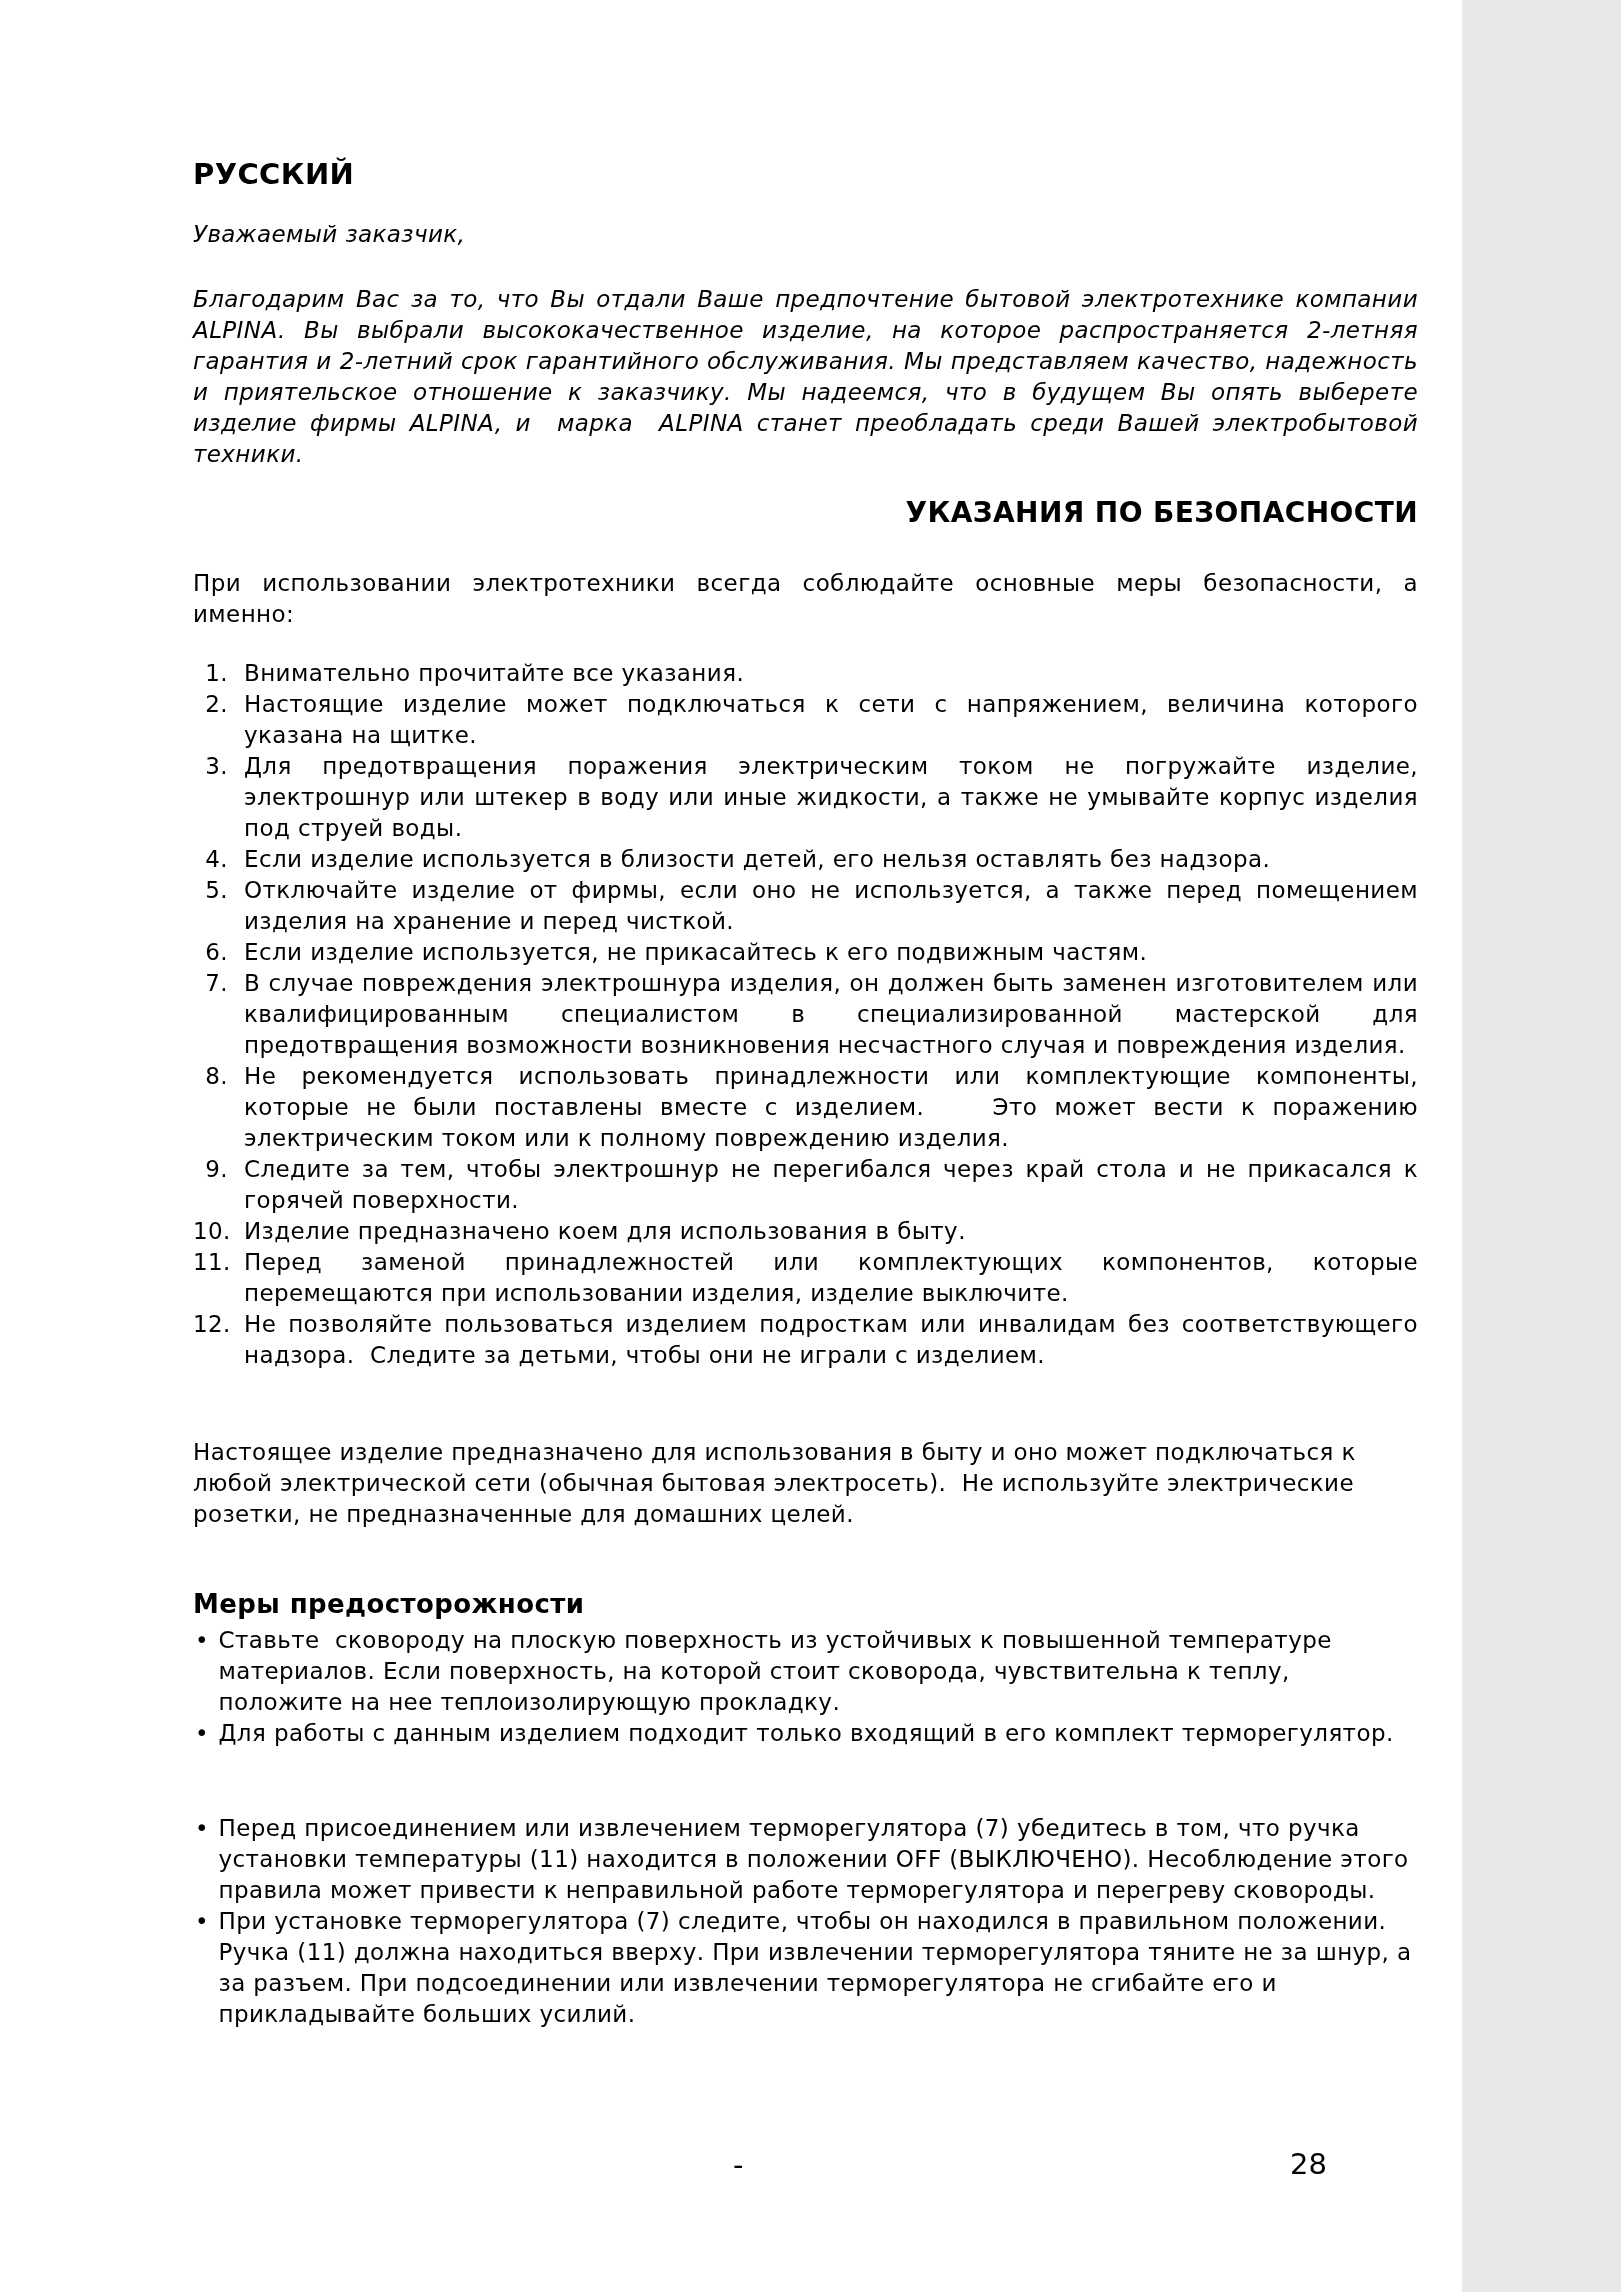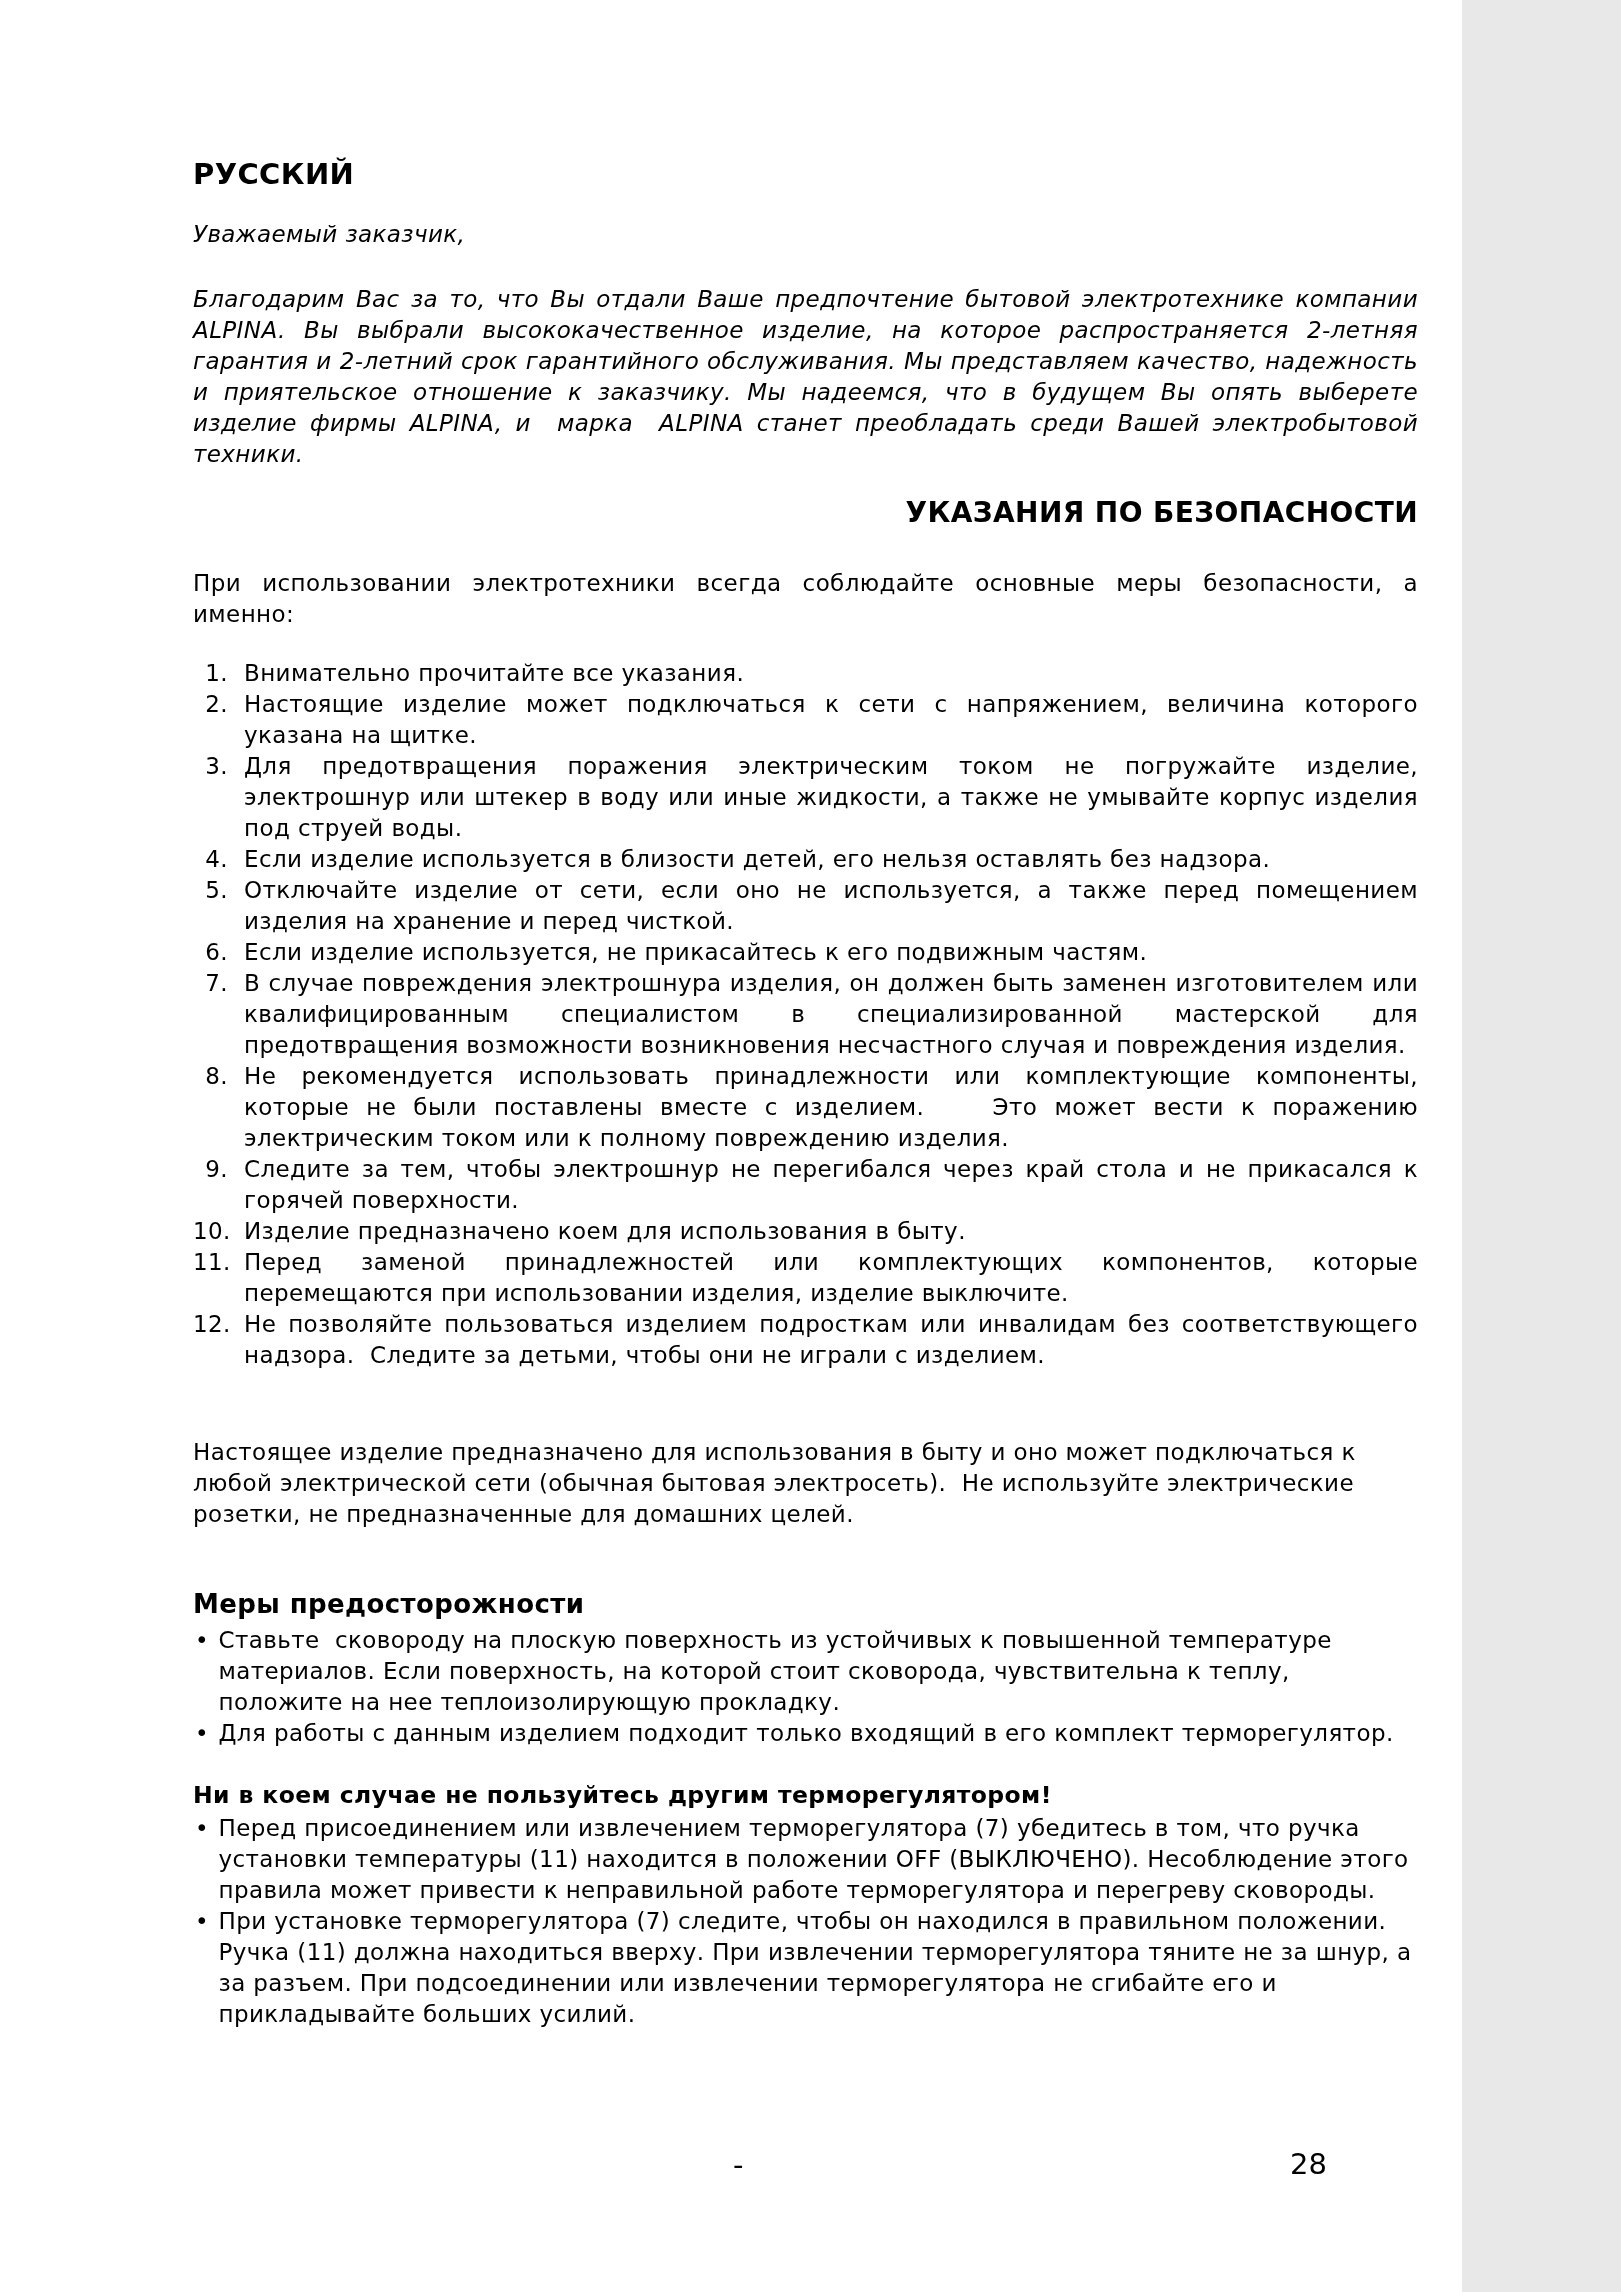--- a/index.html
+++ b/index.html
@@ -93,21 +93,21 @@
     <div class="num-item">
       <span class="num">2.</span><span class="pre">Настоящие изделие может подключаться к сети с напряжением, величина которого указана на щитке.</span>
     </div>
     <div class="num-item">
       <span class="num">3.</span><span class="pre">Для предотвращения поражения электрическим током не погружайте изделие, электрошнур или штекер в воду или иные жидкости, а также не умывайте корпус изделия под струей воды.</span>
     </div>
     <div class="num-item">
       <span class="num">4.</span><span class="pre">Если изделие используется в близости детей, его нельзя оставлять без надзора.</span>
     </div>
     <div class="num-item">
-      <span class="num">5.</span><span class="pre">Отключайте изделие от сети, если оно не используется, а также перед помещением изделия на хранение и перед чисткой.</span>
+      <span class="num">5.</span><span class="pre">Отключайте изделие от фирмы, если оно не используется, а также перед помещением изделия на хранение и перед чисткой.</span>
     </div>
     <div class="num-item">
       <span class="num">6.</span><span class="pre">Если изделие используется, не прикасайтесь к его подвижным частям.</span>
     </div>
     <div class="num-item">
       <span class="num">7.</span><span class="pre">В случае повреждения электрошнура изделия, он должен быть заменен изготовителем или квалифицированным специалистом в специализированной мастерской для предотвращения возможности возникновения несчастного случая и повреждения изделия.</span>
     </div>
     <div class="num-item">
       <span class="num">8.</span><span class="pre">Не рекомендуется использовать принадлежности или комплектующие компоненты, которые не были поставлены вместе с изделием.    Это может вести к поражению электрическим током или к полному повреждению изделия.</span>
     </div>
@@ -131,21 +131,20 @@
 
   <div class="block" style="top:1625px">
     <div class="bullet-item">
       <span class="bullet-mark">•</span><span class="pre">Ставьте  сковороду на плоскую поверхность из устойчивых к повышенной температуре материалов. Если поверхность, на которой стоит сковорода, чувствительна к теплу, положите на нее теплоизолирующую прокладку.</span>
     </div>
     <div class="bullet-item">
       <span class="bullet-mark">•</span><span class="pre">Для работы с данным изделием подходит только входящий в его комплект терморегулятор.</span>
     </div>
   </div>
 
-  <div class="block warning" style="top:1780px">Ни в коем случае не пользуйтесь другим терморегулятором!</div>
 
   <div class="block" style="top:1813px">
     <div class="bullet-item">
       <span class="bullet-mark">•</span><span class="pre">Перед присоединением или извлечением терморегулятора (7) убедитесь в том, что ручка установки температуры (11) находится в положении OFF (ВЫКЛЮЧЕНО). Несоблюдение этого правила может привести к неправильной работе терморегулятора и перегреву сковороды.</span>
     </div>
     <div class="bullet-item">
       <span class="bullet-mark">•</span><span class="pre">При установке терморегулятора (7) следите, чтобы он находился в правильном положении. Ручка (11) должна находиться вверху. При извлечении терморегулятора тяните не за шнур, а за разъем. При подсоединении или извлечении терморегулятора не сгибайте его и прикладывайте больших усилий.</span>
     </div>
   </div>
 

